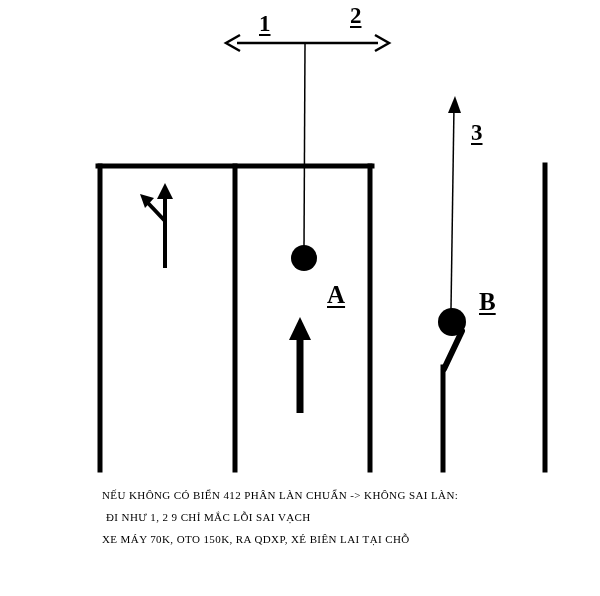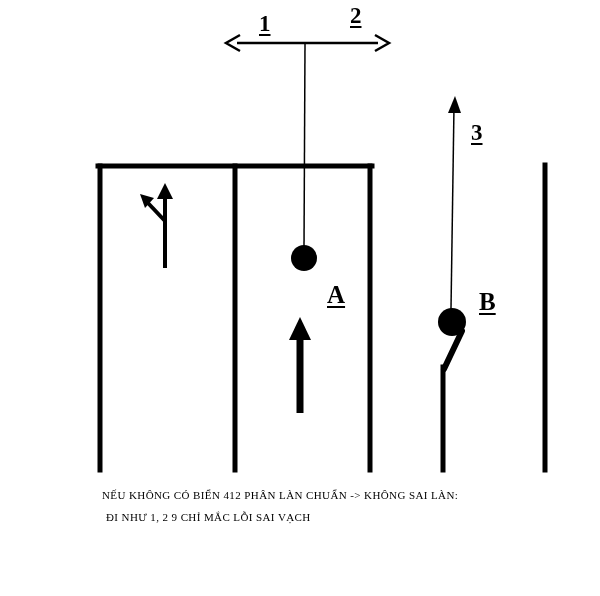--- a/index.html
+++ b/index.html
@@ -99,15 +99,16 @@
 
   <span class="lbl lbl-1">1</span>
   <span class="lbl lbl-2">2</span>
   <span class="lbl lbl-3">3</span>
   <span class="lbl lbl-A">A</span>
   <span class="lbl lbl-B">B</span>
 
   <div class="caption">
     <div class="c1">NẾU KHÔNG CÓ BIỂN 412 PHÂN LÀN CHUẨN -&gt; KHÔNG SAI LÀN:</div>
     <div class="c2">ĐI NHƯ 1, 2 9 CHỈ MẮC LỖI SAI VẠCH</div>
+    <div class="c3">XE MÁY 70K, OTO 150K, RA QDXP, XÉ BIÊN LAI TẠI CHỖ</div>
   </div>
 
 </div>
 
 </body></html>

